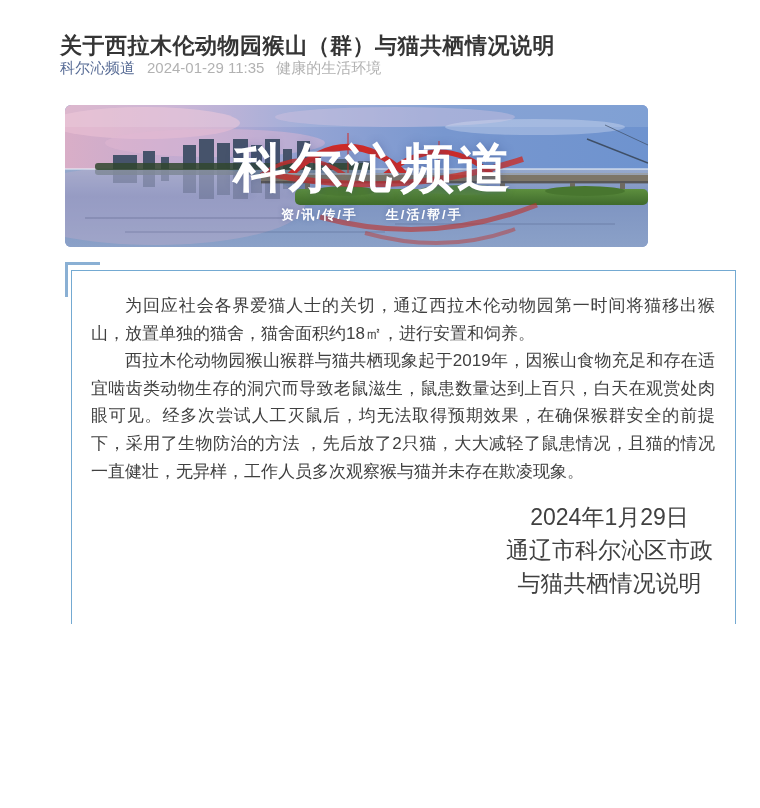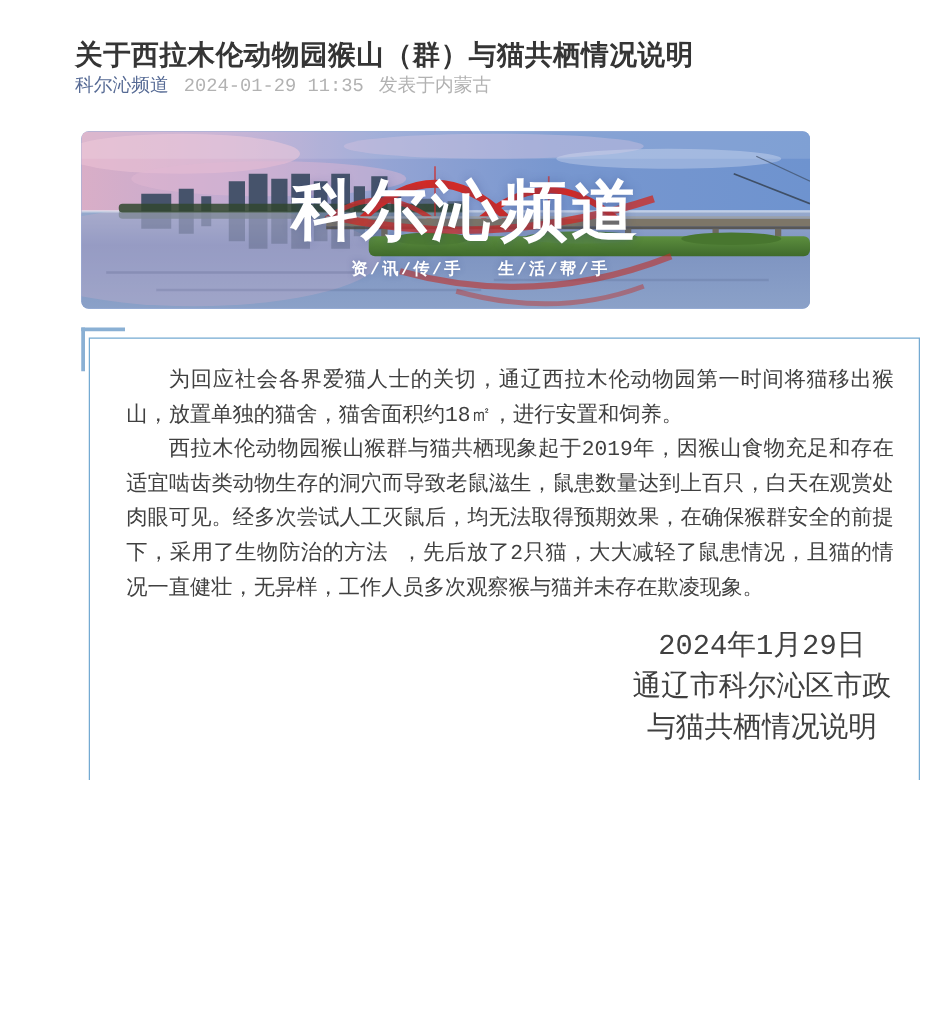--- a/index.html
+++ b/index.html
@@ -1,18 +1,18 @@
 <!DOCTYPE html>
 <html style="--accent-border: #74aad2; --account-link: #576b95; --meta-gray: #b2b2b2; --banner-red: #d32b26;"><head>
 <meta charset="utf-8">
 <style>
   html,body{margin:0;padding:0;background:#fff;}
   .page{
     position:relative;width:760px;height:624px;background:#ffffff;overflow:hidden;
-    font-family:Liberation Mono, monospace;
+    font-family:Liberation Sans, sans-serif;
   }
   
   .article-title{
     position:absolute;left:60px;top:16px;width:620px;
     font-size:22px;font-weight:700;color:#353535;letter-spacing:.5px;line-height:30px;
   }
   .article-meta{
     position:absolute;left:60px;top:59px;font-size:15px;display:flex;gap:12px;align-items:baseline;
   }
   .account-link{color:var(--account-link,#576b95);cursor:pointer;}
@@ -31,21 +31,21 @@
   .banner-slogan{
     position:absolute;left:200px;top:101px;z-index:5;display:flex;gap:28px;
     font-size:13px;font-weight:700;color:#ffffff;letter-spacing:2px;white-space:nowrap;
     text-shadow:0 0 5px rgba(50,70,130,.4);
     margin-left:16px;
   }
   
   .notice-box{
     position:absolute;left:71px;top:270px;width:665px;height:523px;
     border:1px solid var(--accent-border,#74aad2);box-sizing:border-box;
-    padding:21px 20px 0 29px;background:#fff;
+    padding:21px 20px 0 19px;background:#fff;
   }
   .corner-tl{
     position:absolute;left:-7px;top:-9px;width:32px;height:32px;
     border-top:3px solid #8ab0d4;border-left:3px solid #8ab0d4;
   }
   .corner-br{
     position:absolute;right:-8px;bottom:-10px;width:40px;height:40px;
     border-bottom:3px solid #8ab0d4;border-right:3px solid #8ab0d4;
   }
   .body-para{
@@ -60,21 +60,21 @@
 </head>
 <body>
 
 <div class="page">
 
   <h1 class="article-title">关于西拉木伦动物园猴山（群）与猫共栖情况说明</h1>
 
   <div class="article-meta">
     <span class="account-link">科尔沁频道</span>
     <span class="meta-gray">2024-01-29 11:35</span>
-    <span class="meta-gray">发表于内蒙古</span>
+    <span class="meta-gray">健康的生活环境</span>
   </div>
 
   <div class="banner">
     <svg width="583" height="142" viewBox="0 0 583 142">
       <defs>
         <linearGradient id="sky" x1="0" y1="0" x2="1" y2="0">
           <stop offset="0" stop-color="#d9aec7"></stop>
           <stop offset="0.2" stop-color="#c2abd1"></stop>
           <stop offset="0.42" stop-color="#94a4d4"></stop>
           <stop offset="0.65" stop-color="#7897cf"></stop>

